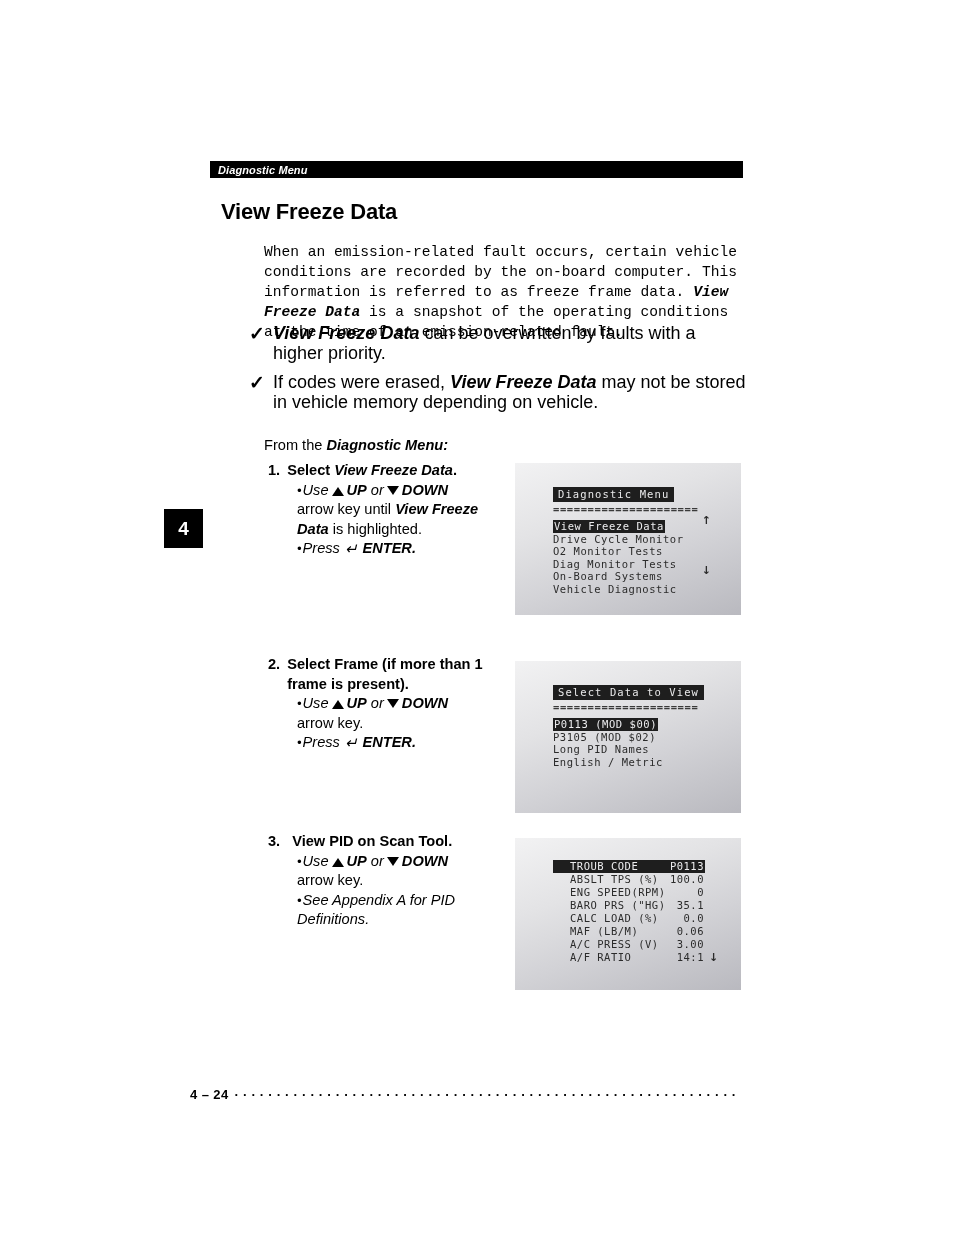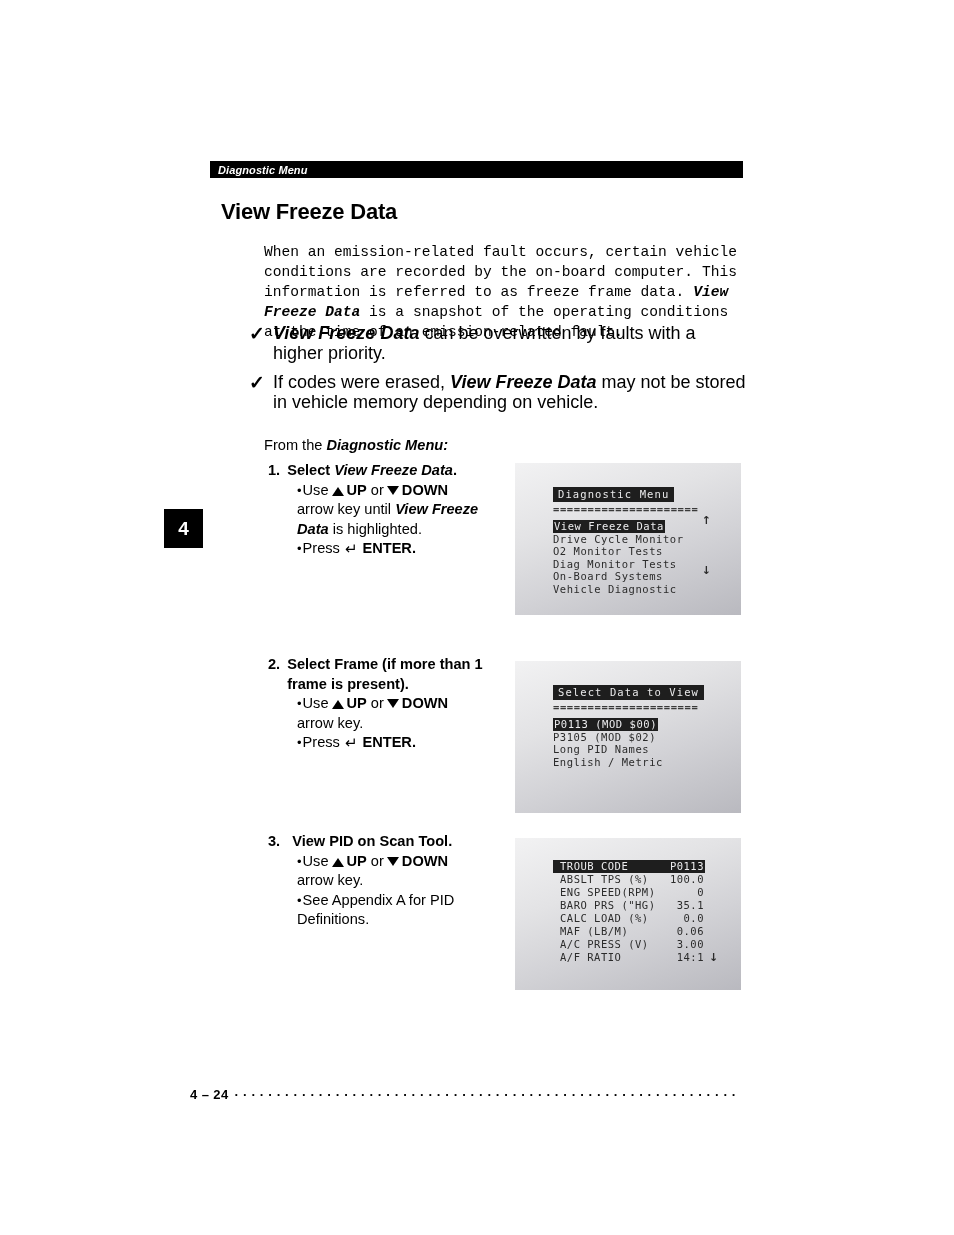--- a/index.html
+++ b/index.html
@@ -123,20 +123,21 @@
     margin-right: 7px;
   }
   .step-title { font-weight: bold; }
   .step-body {
     margin-left: 29px;
     font-size: 14.6px;
     line-height: 19.6px;
   }
   .sub {
     margin-top: 0px;
+    font-style: italic;
   }
   .bullet::before {
     content: "\2022";
     font-size: 13px;
     margin-right: 1px;
   }
   .tri-up {
     display: inline-block;
     width: 0; height: 0;
     border-left: 6.5px solid transparent;
@@ -243,21 +244,21 @@
     line-height: 13px;
     color: #2b2b2b;
     letter-spacing: 0.5px;
     white-space: pre;
     position: relative;
   }
   .pid-row.hl {
     background: #1e1e1e;
     color: #ececee;
   }
-  .pid-label { padding-left: 7px; }
+  .pid-label { padding-left: 17px; }
   .pid-value { padding-right: 1px; text-align: center; }
   .pid-downarrow {
     position: absolute;
     left: 156px;
     font-family: "DejaVu Sans", sans-serif;
     font-size: 11px;
     line-height: 13px;
     color: #2b2b2b;
     font-weight: bold;
   }

